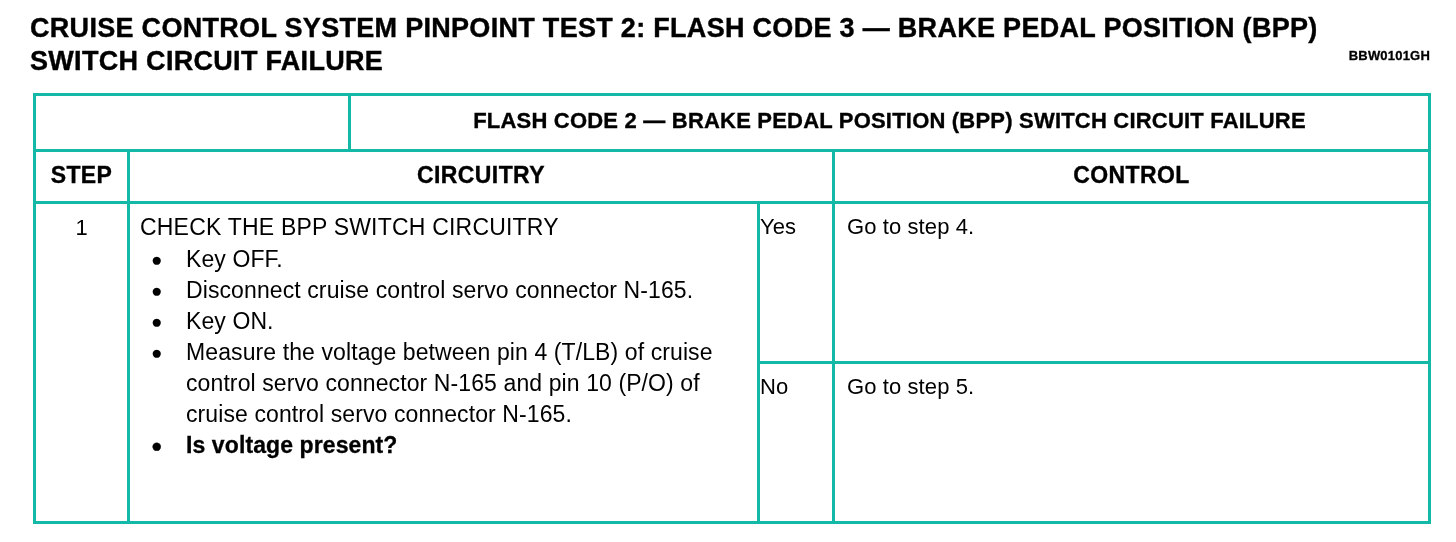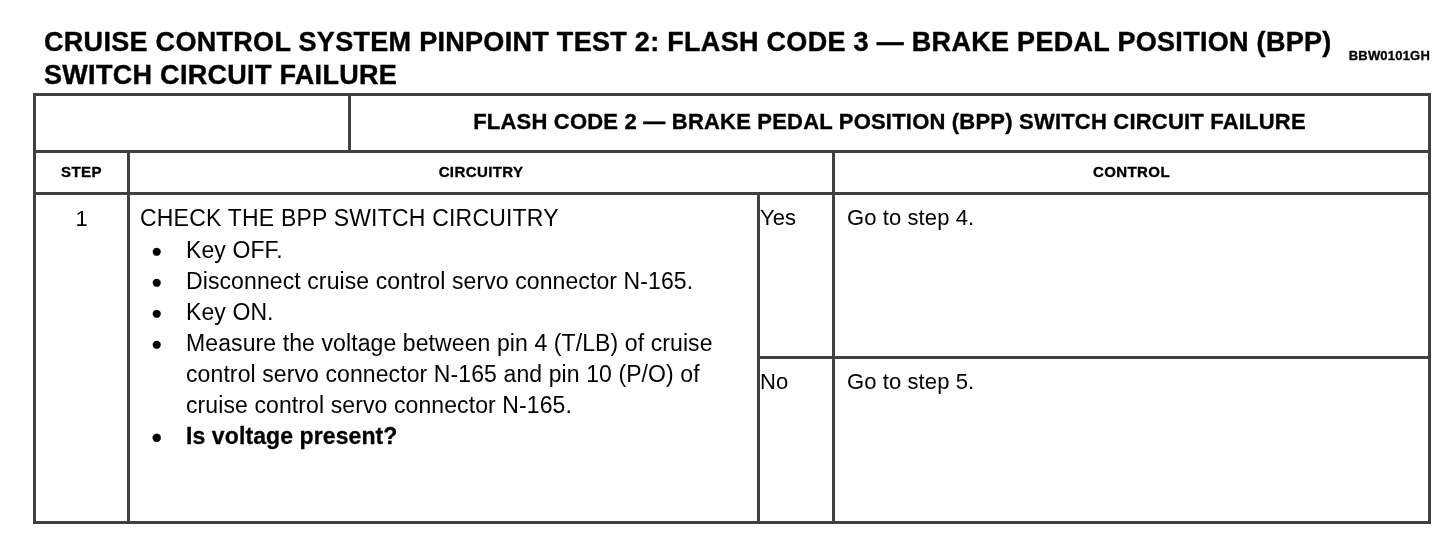--- a/index.html
+++ b/index.html
@@ -22,21 +22,21 @@
     left: 30px;
     top: 12px;
     width: 1400px;
   }
   #doc-title {
     font-family: "Liberation Sans Narrow", "Liberation Sans", sans-serif;
     font-weight: bold;
     font-size: 27px;
     line-height: 33px;
     letter-spacing: 0.3px;
-    margin: 14px;
+    margin: 0;
     width: 1400px;
     white-space: pre-line;
     -webkit-text-stroke: 0.4px #000;
   }
   #doc-code {
     position: absolute;
     right: 0px;
     top: 36px;
     font-family: "Liberation Sans", sans-serif;
     font-weight: bold;
@@ -50,41 +50,41 @@
     position: absolute;
     left: 33px;
     top: 93px;
     width: 1395px;
     height: 431px;
     border-collapse: collapse;
     table-layout: fixed;
     background: #fff;
   }
   #pinpoint-table td {
-    border: 3px solid #404040;
+    border: 3px solid #14b8a6;
     padding: 0;
     vertical-align: top;
     background: #fff;
   }
 
   .cell-blank { }
 
   .hdr-banner {
     text-align: center;
     font-weight: bold;
     font-size: 22px;
     letter-spacing: 0.2px;
     padding: 8px 6px 10px 6px !important;
     vertical-align: middle !important;
     -webkit-text-stroke: 0.35px #000;
   }
   .col-head {
     text-align: center;
     font-weight: bold;
-    font-size: 15px;
+    font-size: 23px;
     letter-spacing: 0.4px;
     vertical-align: middle !important;
     padding: 6px 4px 8px 4px !important;
     -webkit-text-stroke: 0.35px #000;
   }
   .step-num {
     text-align: center;
     font-size: 22px;
     padding-top: 11px !important;
   }

